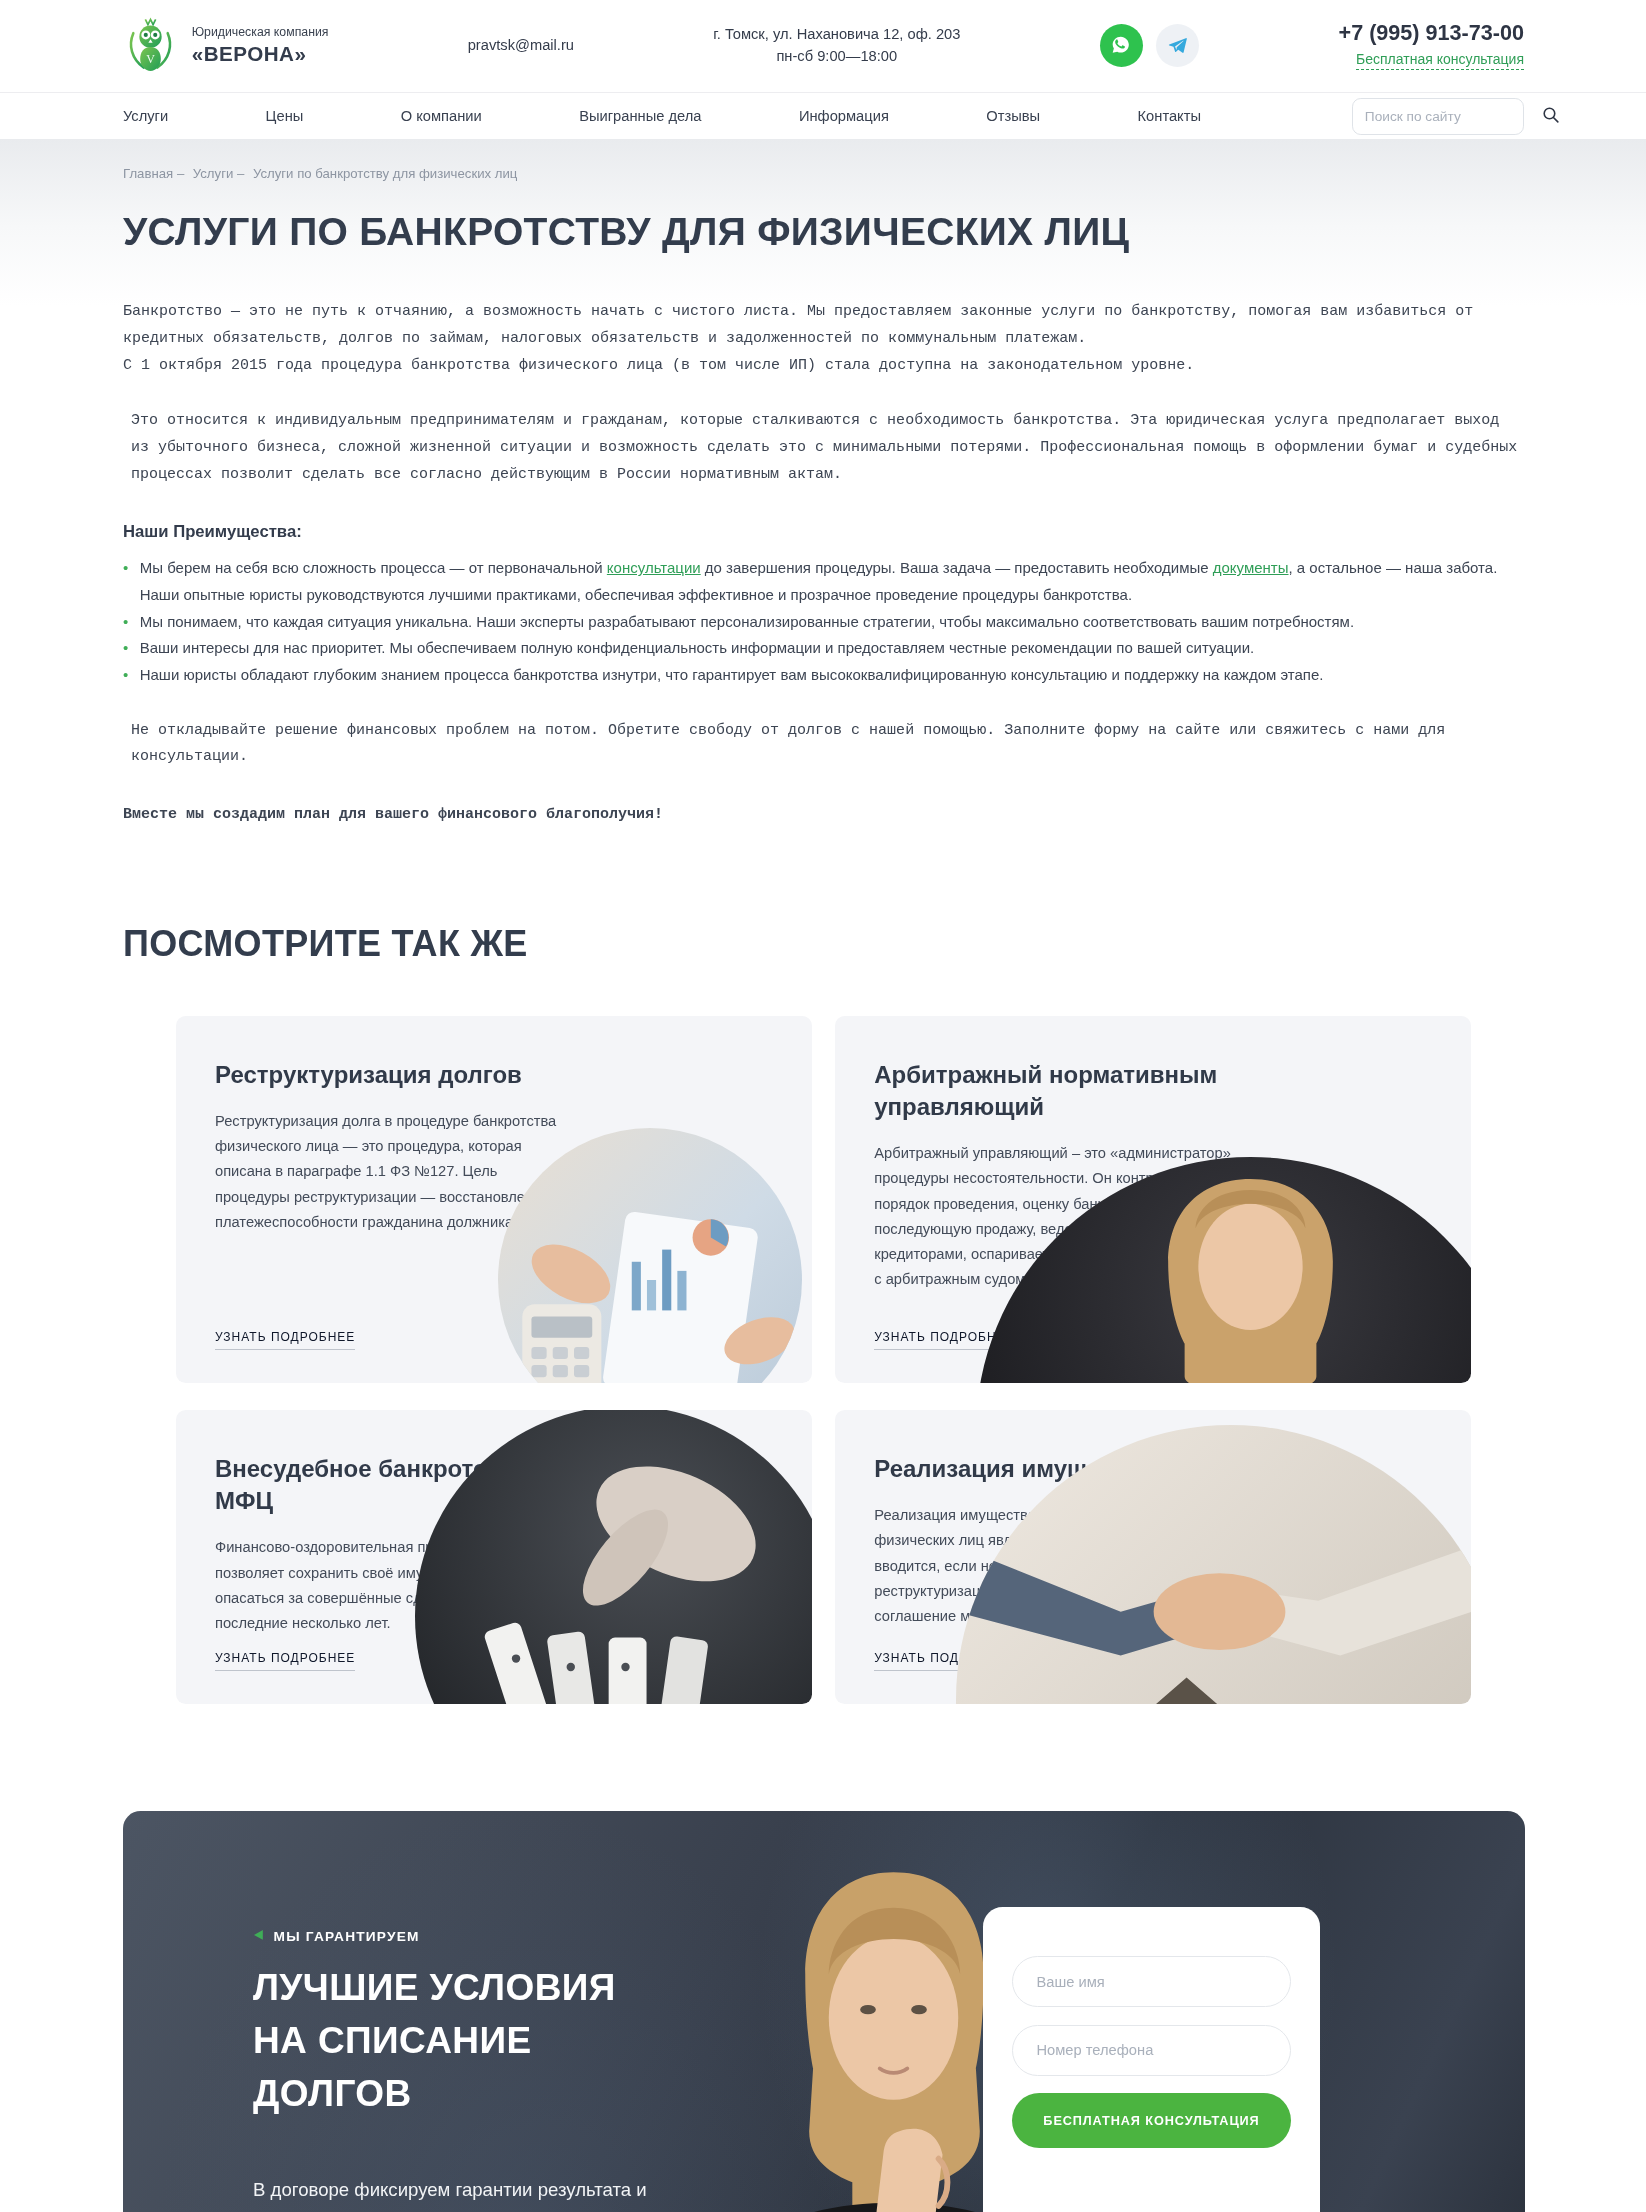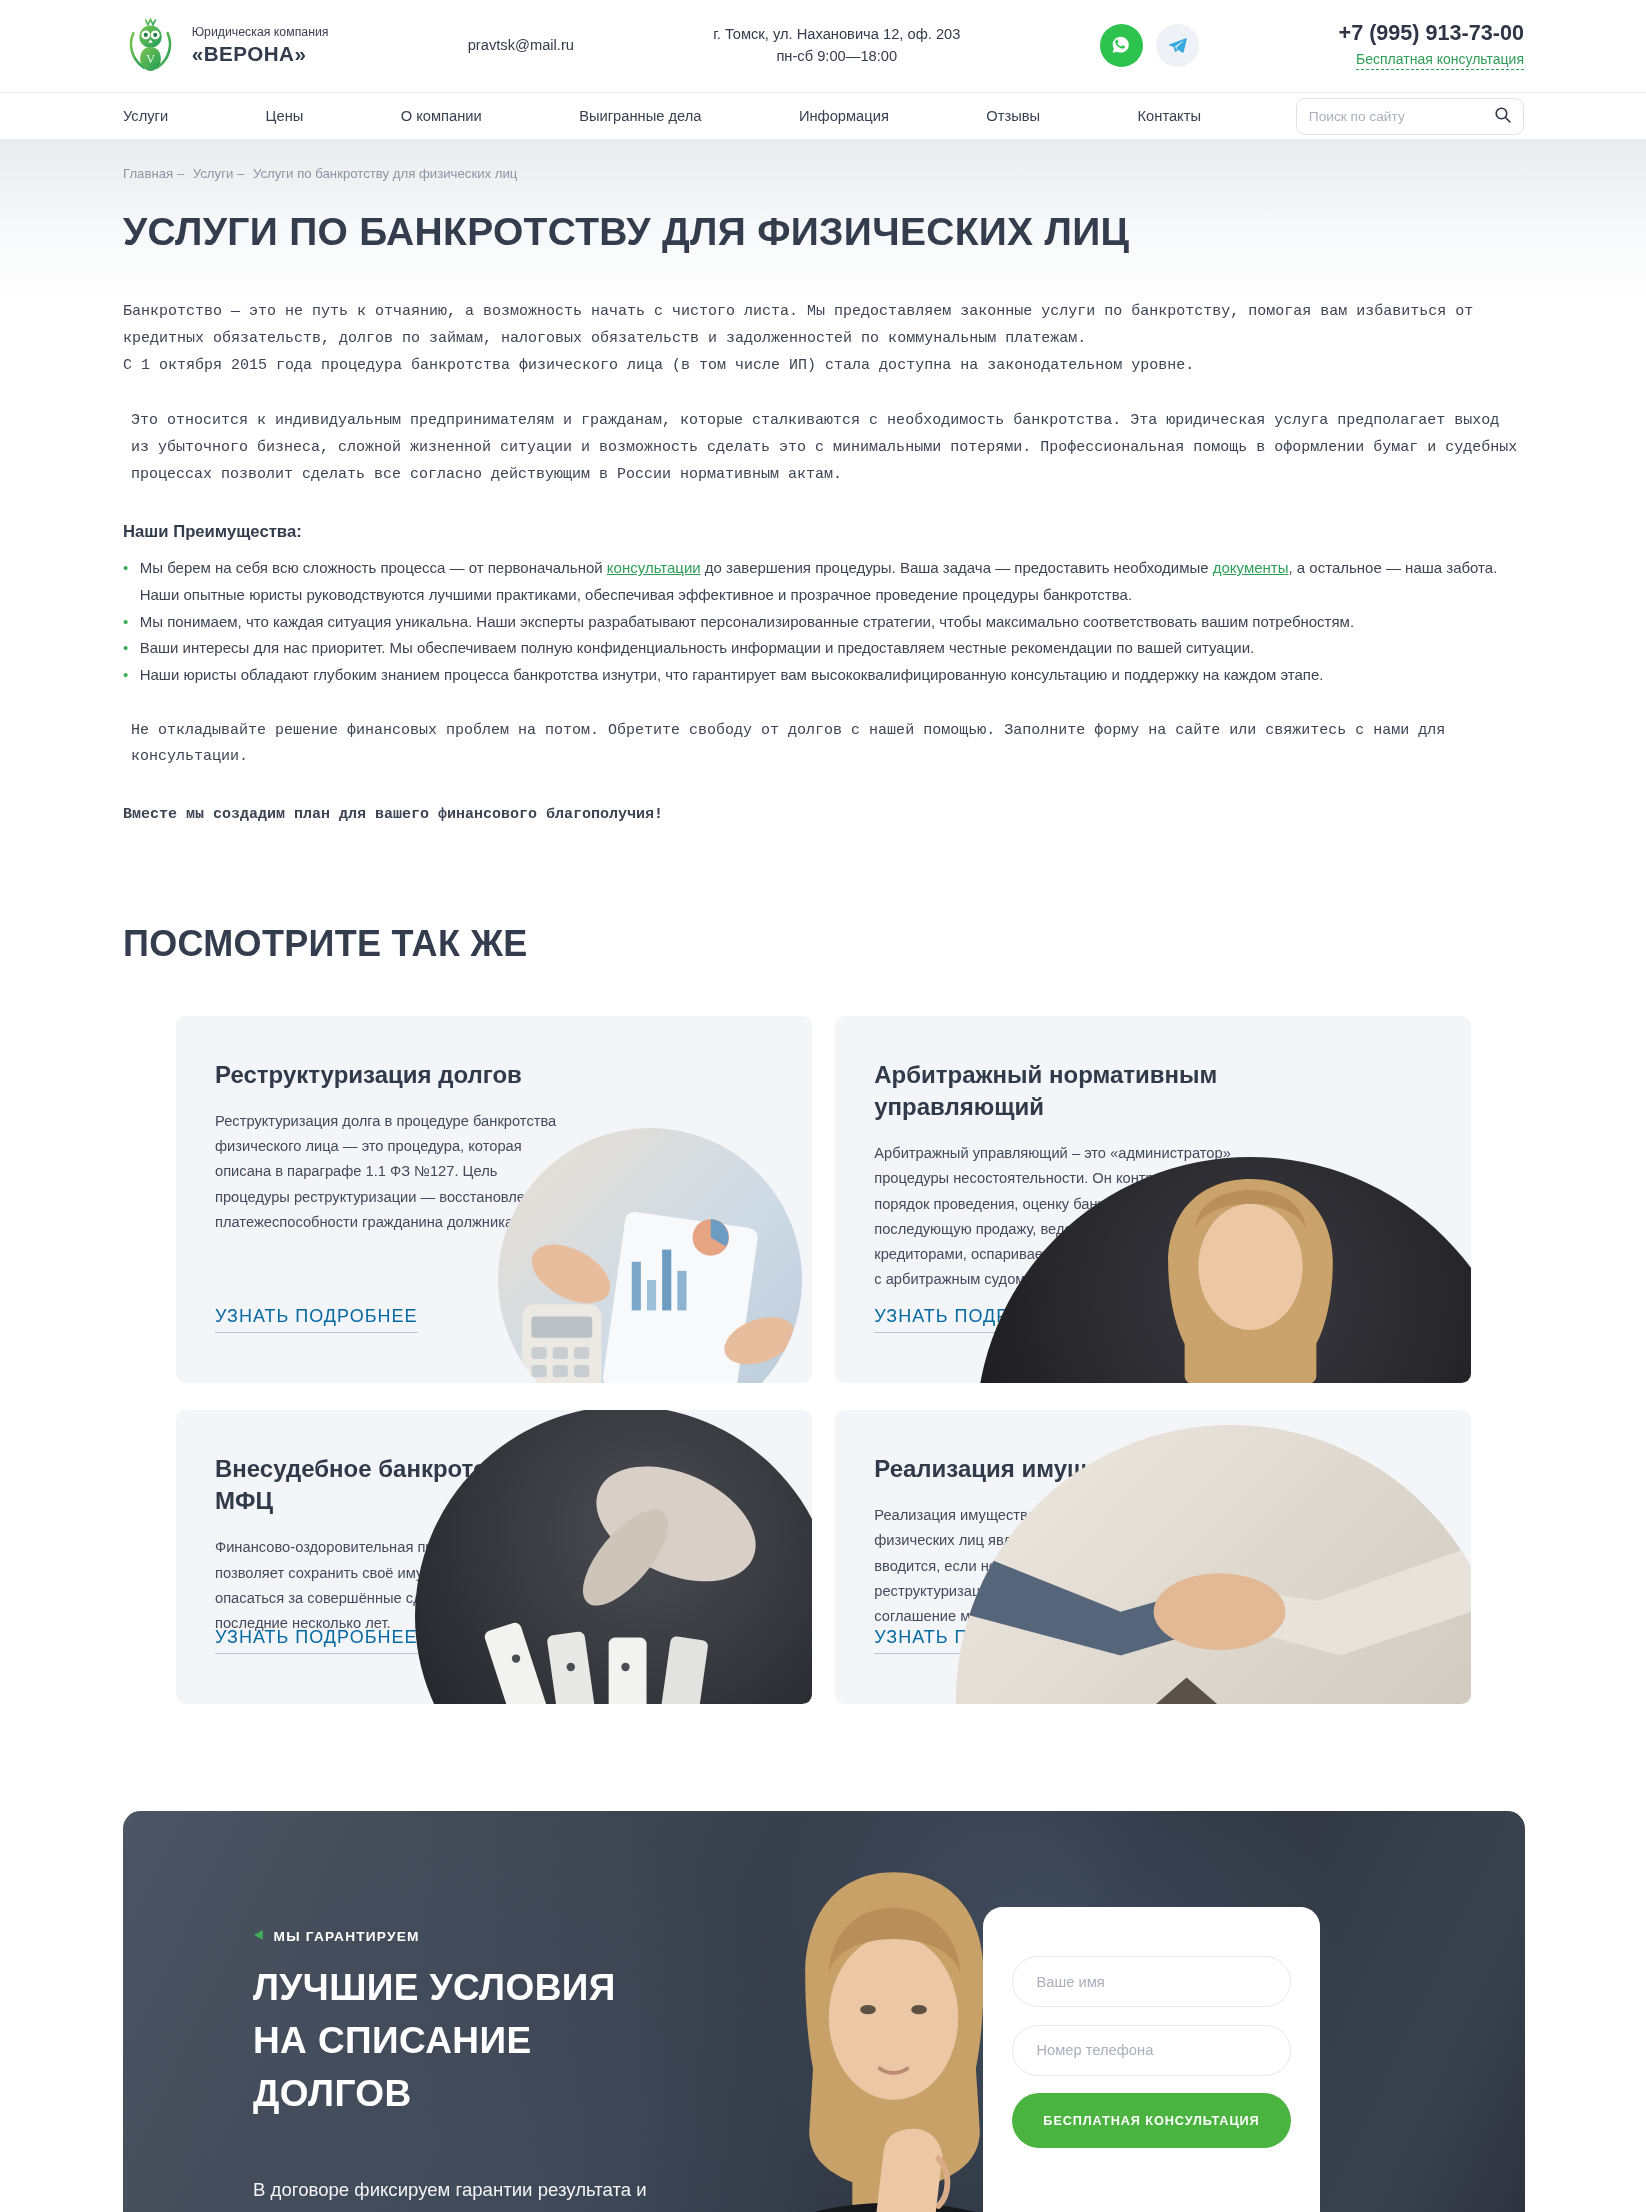--- a/index.html
+++ b/index.html
@@ -18,21 +18,21 @@
   .soc-circle { width:43px; height:43px; border-radius:50%; background:#eef1f5; display:flex; align-items:center; justify-content:center; cursor:pointer; }
   .soc-circle.wa { background:#2ec24e; }
   .phone-block { text-align:right; }
   .phone-number { font-size:21.6px; font-weight:800; color:#2e3544; text-decoration:none; display:block; }
   .free-consult { display:inline-block; margin-top:4.9px; font-size:14px; color:#2f9e57; text-decoration:none; border-bottom:1px dashed #2f9e57; padding-bottom:2px; cursor:pointer; }
 
   
   .nav-row { border-top:1px solid #ededf0; display:flex; align-items:center; justify-content:space-between; padding:0 123px; height:47px; }
   .nav-links { display:flex; flex:1; justify-content:space-between; margin-right:69px; max-width:1078px; }
   .nav-links a { font-size:14.7px; color:#394150; text-decoration:none; cursor:pointer; }
-  .search-box { width:228px; height:37px; border:1px solid #dfe3e8; border-radius:8.8px; background:#fff; display:flex; align-items:center; padding:0 11.8px; }
+  .search-box { width:172px; height:37px; border:1px solid #dfe3e8; border-radius:8.8px; background:#fff; display:flex; align-items:center; padding:0 11.8px; }
   .search-box input { border:none; outline:none; flex:1; font-size:13.7px; color:#333; font-family:inherit; background:transparent; }
   .search-box input::placeholder { color:#a9b0bb; }
 
   
   .hero { background:linear-gradient(180deg,#e9ebee 0px,#f7f8f9 88px,#ffffff 167px); padding:27px 123px 0; }
   .breadcrumb { font-size:13.2px; color:#8d95a2; margin-bottom:29px; }
   .breadcrumb span { margin-right:4.9px; }
   .breadcrumb a { color:#8d95a2; text-decoration:none; cursor:pointer; }
   h1.page-title { font-size:39px; font-weight:800; color:#333d4d; letter-spacing:0.3px; margin-bottom:45px; }
   .article p { font-size:15px; line-height:1.78; color:#3d4553; margin-bottom:0;font-family:Liberation Mono, monospace; }
@@ -45,21 +45,21 @@
   .closing-bold { font-weight:700; color:#333c4c; margin-top:31px; font-size:15px; }
 
   
   .see-also-title { font-size:36px; font-weight:800; color:#333d4d; letter-spacing:0.3px; margin:94px 123px 0; }
   .cards-grid { margin:51px 176px 0; display:grid; grid-template-columns:1fr 1fr; gap:27.4px 23.5px; }
   .card { background:#f4f5f8; border-radius:9.8px; position:relative; overflow:hidden; padding:43px 39px 39px; }
   .card.tall { height:367px; }
   .card.short { height:294px; }
   .card h3 { font-size:24px; font-weight:700; color:#313a49; line-height:1.35; margin-bottom:17.6px; max-width:441px; }
   .card .card-text { font-size:14.7px; line-height:1.72; color:#434b59; max-width:361px; }
-  .card .more-link { position:absolute; left:39px; bottom:50px; font-size:18px; letter-spacing:1px; color:#0369a1; text-decoration:none; border-bottom:1px solid #bfc4cc; padding-bottom:4.9px; cursor:pointer; }
+  .card .more-link { position:absolute; left:39px; bottom:33px; font-size:12px; letter-spacing:1px; color:#0f172a; text-decoration:none; border-bottom:1px solid #bfc4cc; padding-bottom:4.9px; cursor:pointer; }
   .photo { position:absolute; border-radius:50%; overflow:hidden; }
   .photo svg { display:block; width:100%; height:100%; }
   .photo1 { width:304px; height:304px; right:9.8px; bottom:-49px; }
   .photo2 { width:549px; height:549px; right:-54px; bottom:-323px; }
   .photo3 { width:421px; height:421px; right:-24.5px; bottom:-123px; }
   .photo4 { width:549px; height:549px; right:-34px; bottom:-270px; }
 
   
   .banner { margin:107px 123px 0; width:1402px; height:588px; border-radius:17.6px 17.6px 0 0; position:relative; overflow:hidden;
     background:

